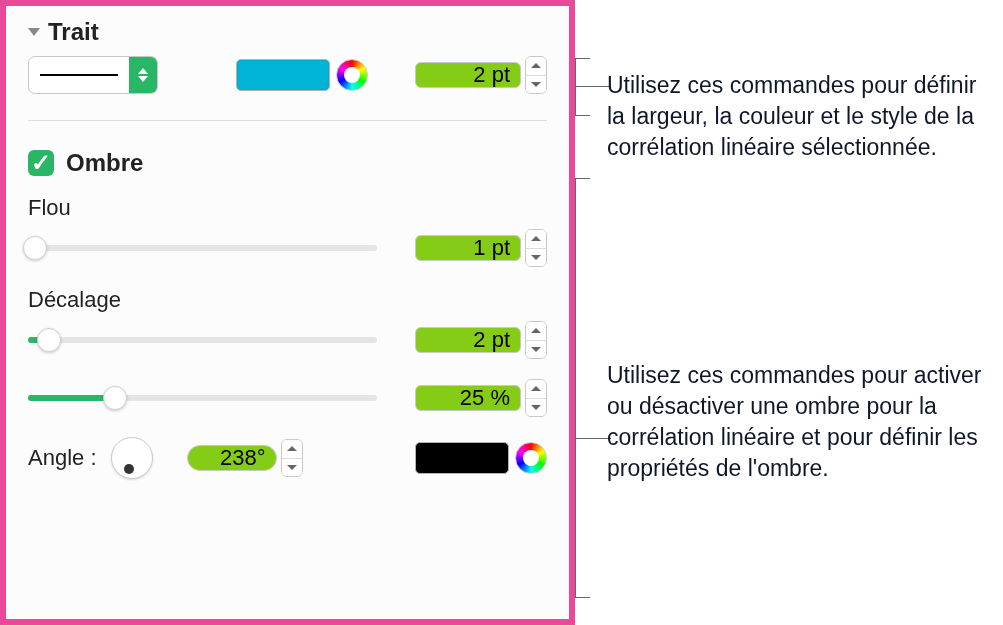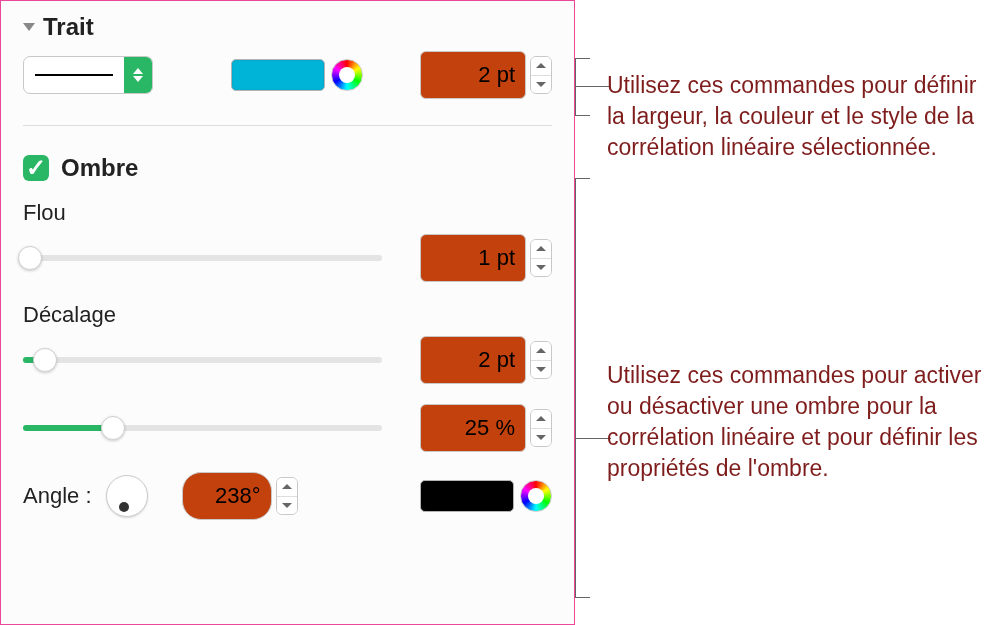--- a/index.html
+++ b/index.html
@@ -7,30 +7,30 @@
     font-family: -apple-system, "Helvetica Neue", Arial, sans-serif;
     background: #fff;
     width: 1003px;
     height: 625px;
     display: flex;
     font-size: 22px;
     color: #222;
   }
   .panel {
     width: 575px;
-    border: 1px solid #ec4899;
+    border: 6px solid #ec4899;
     background: #fcfcfc;
     padding: 6px 22px 15px 22px;
   }
   .annotations {
     flex: 1;
     position: relative;
     padding-left: 30px;
     padding-top: 65px;
-    color: #7f1d1d;
+    color: #0f172a;
     font-size: 23px;
     line-height: 1.35;
   }
   .annot {
     position: absolute;
     left: 32px;
     width: 390px;
   }
   .annot1 { top: 70px; }
   .annot2 { top: 360px; }
@@ -152,27 +152,27 @@
     background: #fff;
   }
 
   .stepper {
     display: flex;
     align-items: center;
     margin-left: auto;
   }
   .stepper input {
     width: 106px;
-    height: 48px;
+    height: 26px;
     border: 1px solid #c8c8c8;
     border-radius: 6px;
     font-size: 22px;
     text-align: right;
     padding-right: 10px;
-    background: #c2410c;
+    background: #84cc16;
   }
   .stepper-btns {
     display: flex;
     flex-direction: column;
     border: 1px solid #c8c8c8;
     border-radius: 6px;
     margin-left: 4px;
     width: 22px;
     height: 38px;
     overflow: hidden;

